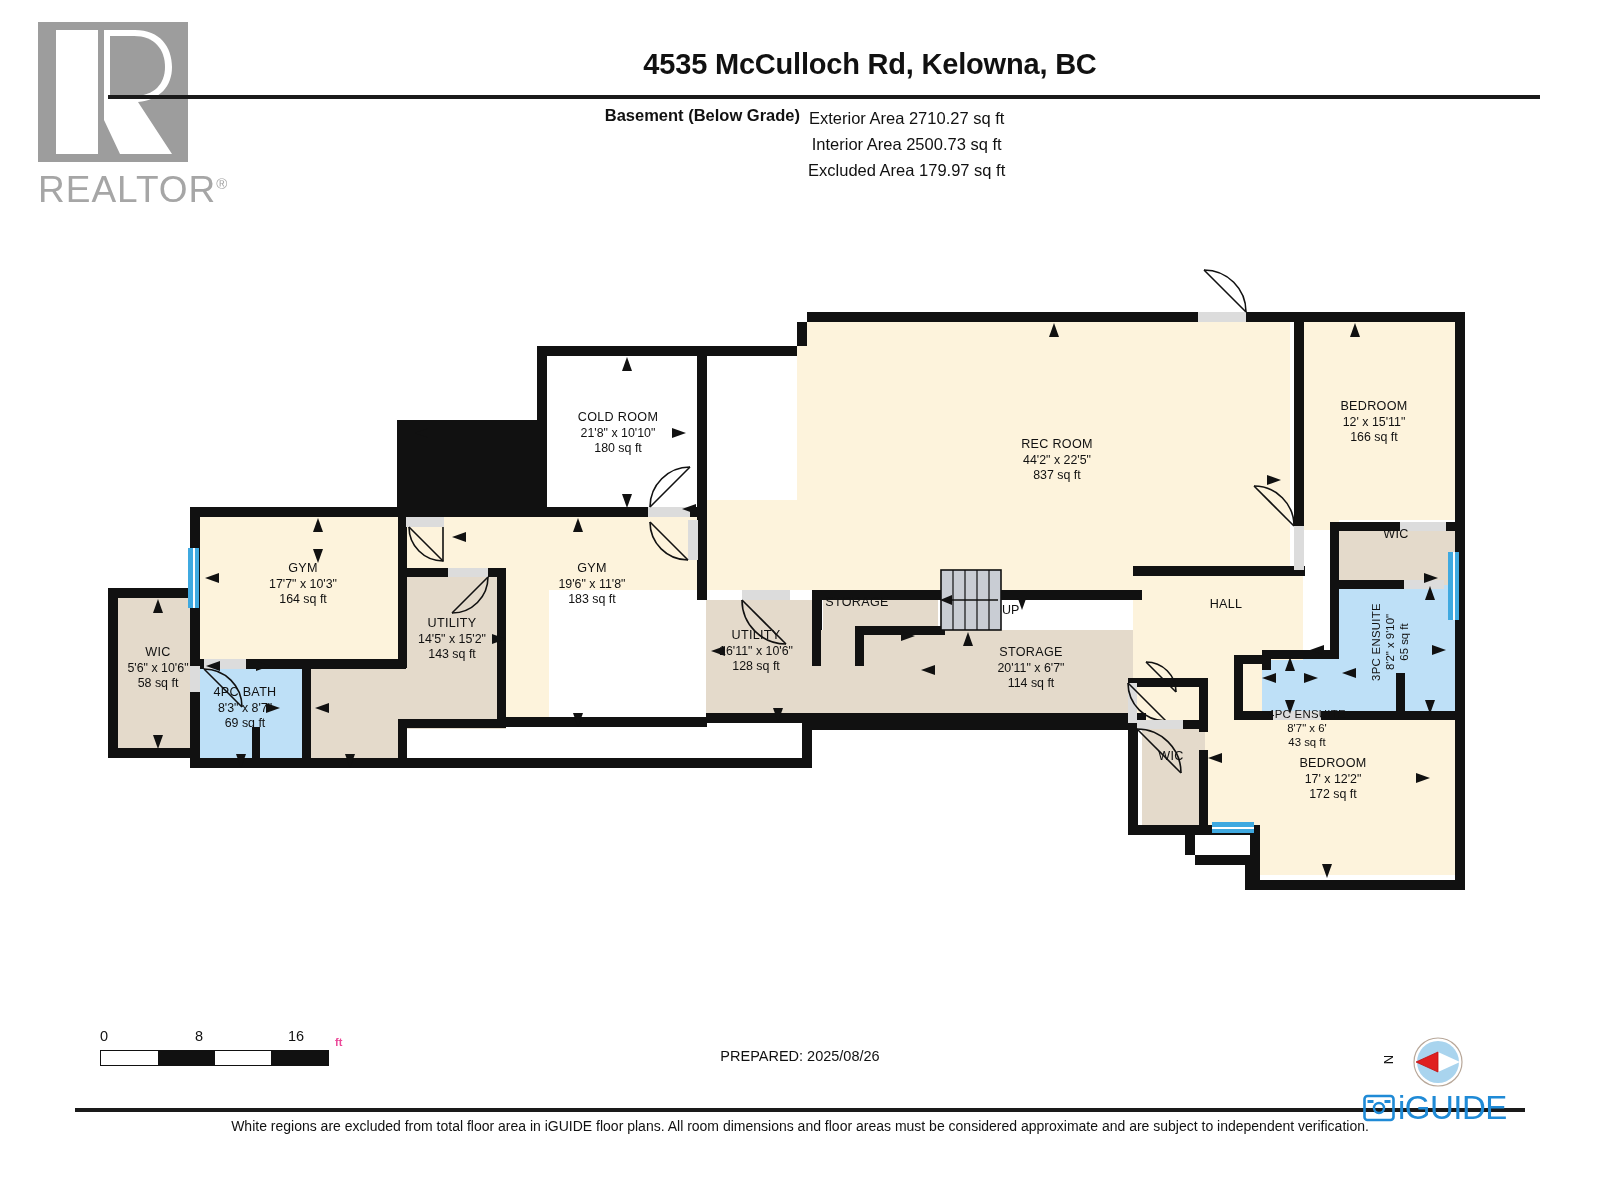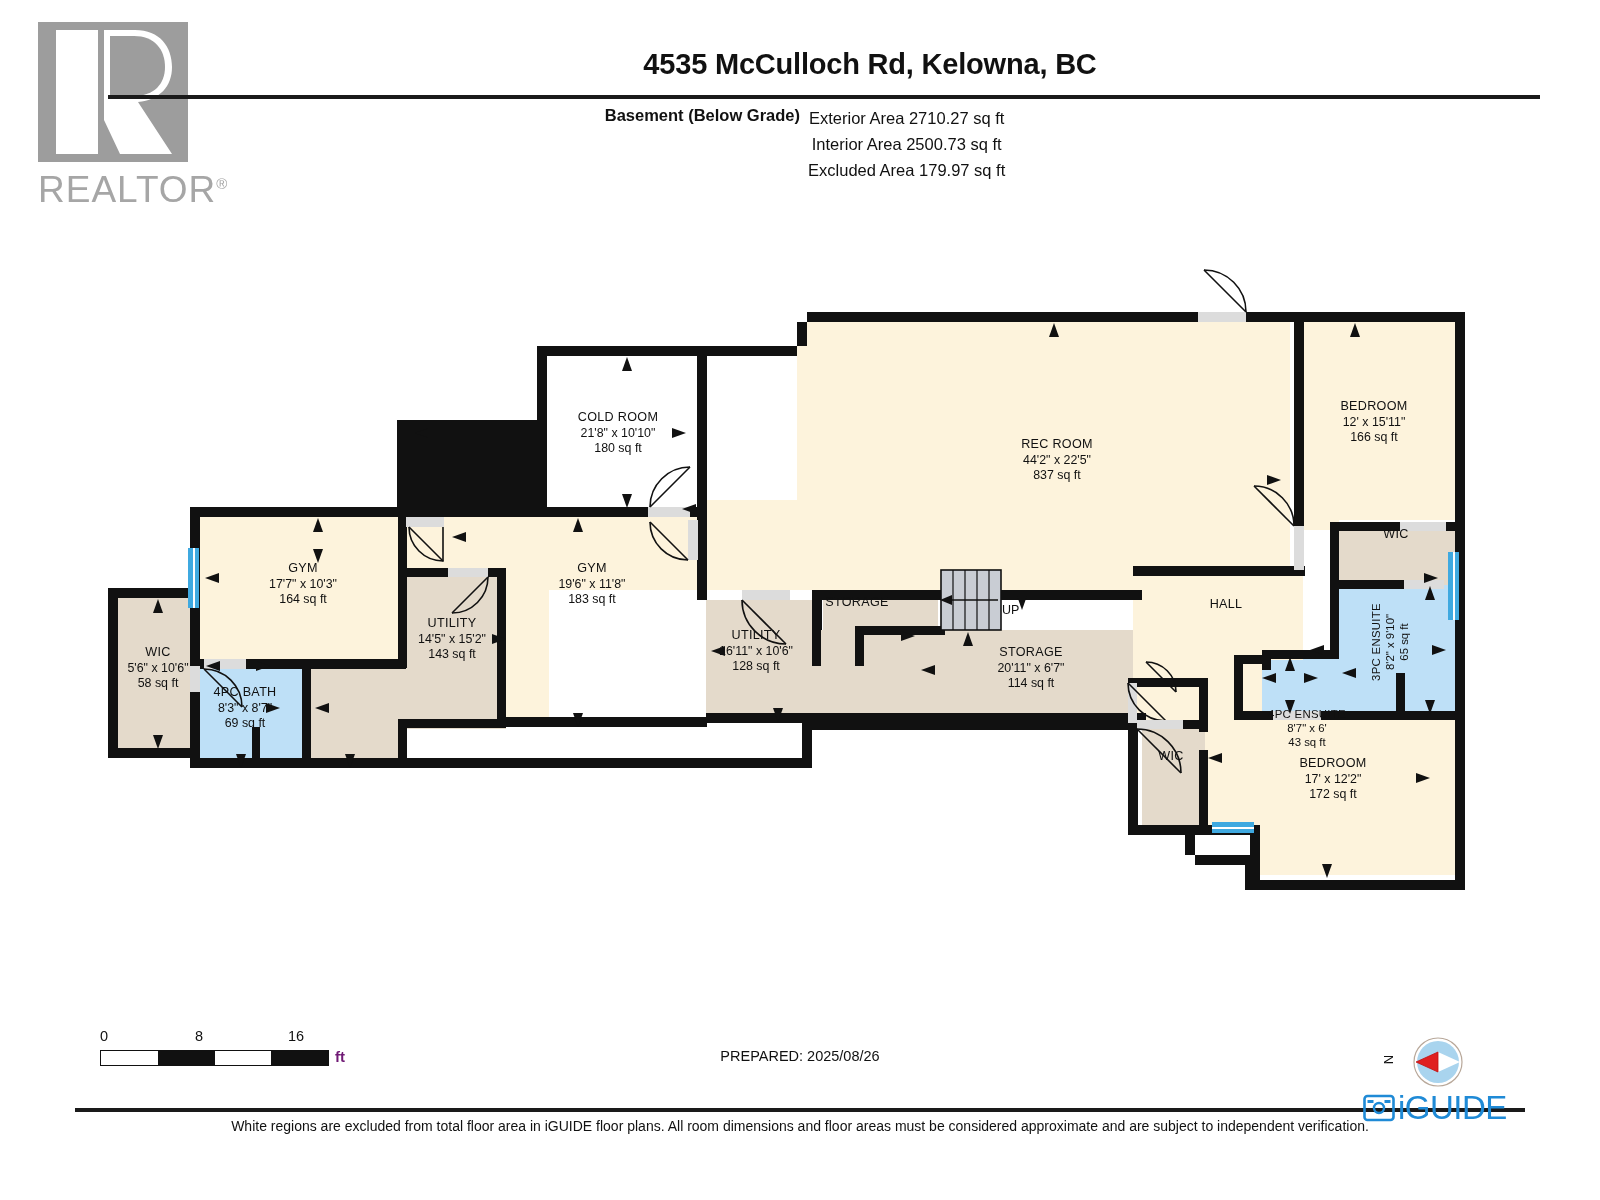--- a/index.html
+++ b/index.html
@@ -56,21 +56,21 @@
   #scale-nums{position:relative;height:20px;}
   #scale-nums span{position:absolute;font-size:14.5px;color:#111;top:0;}
   #scale-n0{left:8px;}
   #scale-n8{left:103px;}
   #scale-n16{left:196px;}
   #scale-bar{position:absolute;left:8px;top:22px;width:227px;height:14px;
     border:1.5px solid #111;display:flex;}
   #scale-bar div{height:100%;}
   .seg-w{background:#ffffff;}
   .seg-b{background:#111111;}
-  #scale-ft{position:absolute;left:243px;top:20px;font-size:15px;font-weight:bold;color:#701a75;}
+  #scale-ft{position:absolute;left:243px;top:8px;font-size:11px;font-weight:bold;color:#ec4899;}
 
   #prepared{position:absolute;left:0;top:28px;width:1600px;text-align:center;
     font-size:14.5px;color:#111;}
 
   #compass{position:absolute;left:1398px;top:10px;width:72px;height:64px;}
   #compass .nlbl{position:absolute;left:-14px;top:22px;font-size:13px;color:#111;
     transform:rotate(-90deg);transform-origin:center center;}
 
   #footer-rule{position:absolute;left:75px;top:88px;width:1450px;height:4px;background:#1a1a1a;}
   #disclaimer{position:absolute;left:0;top:98px;width:1600px;text-align:center;

